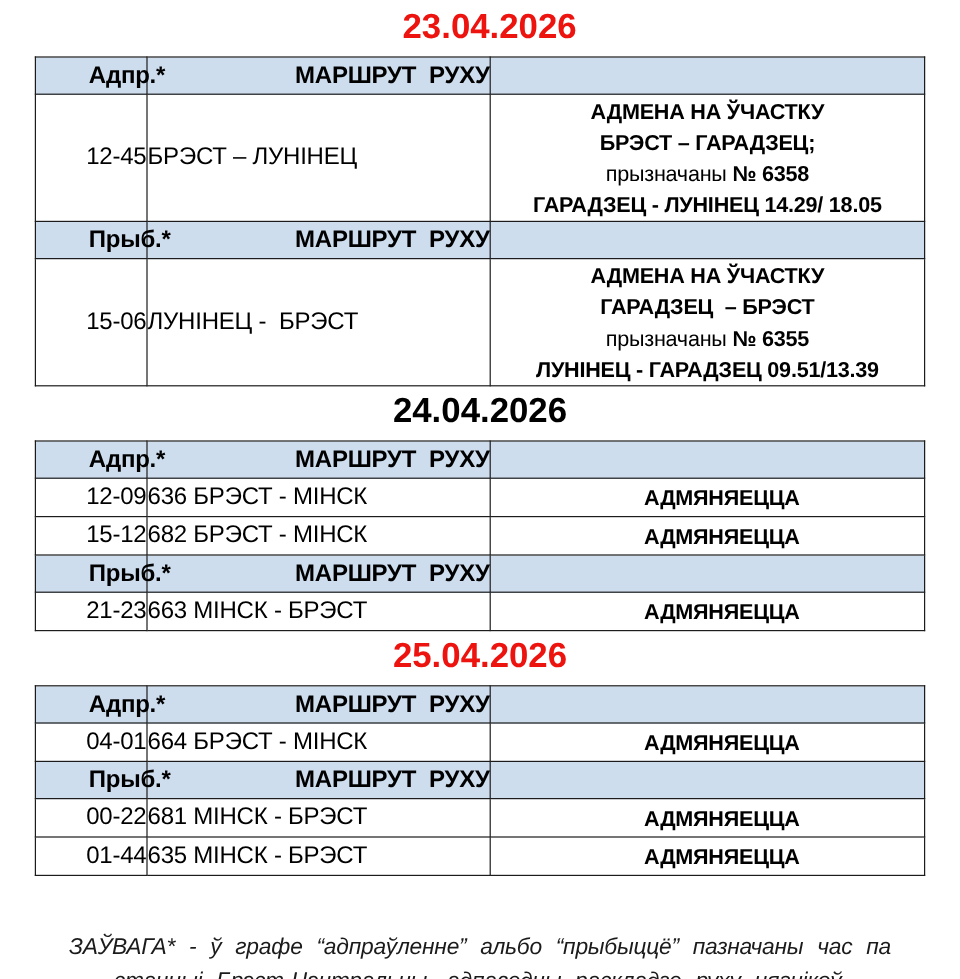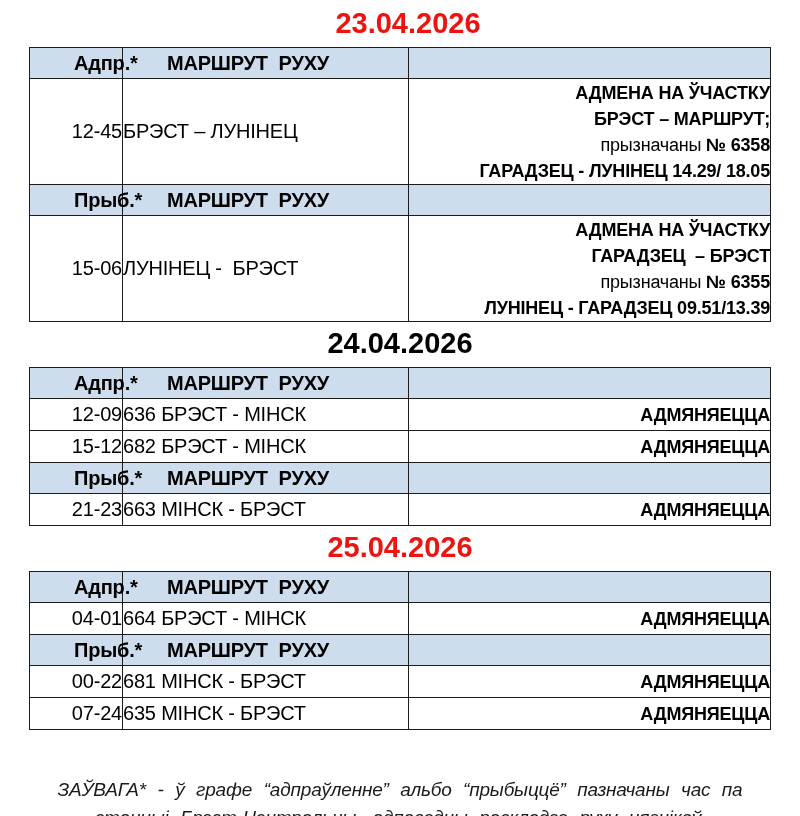--- a/index.html
+++ b/index.html
@@ -42,36 +42,36 @@
   col.c-note  { width: 362px; }
 
   tr.row-header td {
     background: #cdddee;
     font-weight: bold;
     font-size: 20px;
     height: 30px;
     padding-left: 44px;
   }
   tr.row-header td.time-cell  { text-align: center; }
-  tr.row-header td.route-cell { text-align: left; }
+  tr.row-header td.route-cell { text-align: right; }
 
   tr.row-tall td  { height: 105px; }
   tr.row-small td { height: 31px; }
 
   td.time-cell {
     text-align: right;
     font-size: 20px;
   }
   td.route-cell {
     text-align: left;
     padding-left: 9px;
     font-size: 20px;
   }
   td.note-cell {
-    text-align: right;
+    text-align: center;
     padding-left: 10px;
     font-size: 18px;
   }
   .note-line { line-height: 26px; }
   tr.row-small .note-line { line-height: 20px; font-size: 18px; margin-left: 24px; }
   .seg-b { font-weight: bold; }
   .seg-r { font-weight: normal; }
 
   .footnote {
     margin-top: 46px;
@@ -101,21 +101,21 @@
           </colgroup>
           <tbody>
             <tr class="row-header">
               <td class="time-cell">Адпр.*</td>
               <td class="route-cell">МАРШРУТ  РУХУ</td>
               <td class="note-cell"></td>
             </tr>
             <tr class="row-tall">
               <td class="time-cell">12-45</td>
               <td class="route-cell">БРЭСТ – ЛУНІНЕЦ</td>
-              <td class="note-cell"><div class="note-line"><span class="seg-b">АДМЕНА НА ЎЧАСТКУ</span></div><div class="note-line"><span class="seg-b">БРЭСТ – МАРШРУТ;</span></div><div class="note-line"><span class="seg-r">прызначаны </span><span class="seg-b">№ 6358</span></div><div class="note-line"><span class="seg-b">ГАРАДЗЕЦ - ЛУНІНЕЦ 14.29/ 18.05</span></div></td>
+              <td class="note-cell"><div class="note-line"><span class="seg-b">АДМЕНА НА ЎЧАСТКУ</span></div><div class="note-line"><span class="seg-b">БРЭСТ – ГАРАДЗЕЦ;</span></div><div class="note-line"><span class="seg-r">прызначаны </span><span class="seg-b">№ 6358</span></div><div class="note-line"><span class="seg-b">ГАРАДЗЕЦ - ЛУНІНЕЦ 14.29/ 18.05</span></div></td>
             </tr>
             <tr class="row-header">
               <td class="time-cell">Прыб.*</td>
               <td class="route-cell">МАРШРУТ  РУХУ</td>
               <td class="note-cell"></td>
             </tr>
             <tr class="row-tall">
               <td class="time-cell">15-06</td>
               <td class="route-cell">ЛУНІНЕЦ -  БРЭСТ</td>
               <td class="note-cell"><div class="note-line"><span class="seg-b">АДМЕНА НА ЎЧАСТКУ</span></div><div class="note-line"><span class="seg-b">ГАРАДЗЕЦ  – БРЭСТ</span></div><div class="note-line"><span class="seg-r">прызначаны </span><span class="seg-b">№ 6355</span></div><div class="note-line"><span class="seg-b">ЛУНІНЕЦ - ГАРАДЗЕЦ 09.51/13.39</span></div></td>
@@ -183,21 +183,21 @@
               <td class="time-cell">Прыб.*</td>
               <td class="route-cell">МАРШРУТ  РУХУ</td>
               <td class="note-cell"></td>
             </tr>
             <tr class="row-small">
               <td class="time-cell">00-22</td>
               <td class="route-cell">681 МІНСК - БРЭСТ</td>
               <td class="note-cell"><div class="note-line"><span class="seg-b">АДМЯНЯЕЦЦА</span></div></td>
             </tr>
             <tr class="row-small">
-              <td class="time-cell">07-24</td>
+              <td class="time-cell">01-44</td>
               <td class="route-cell">635 МІНСК - БРЭСТ</td>
               <td class="note-cell"><div class="note-line"><span class="seg-b">АДМЯНЯЕЦЦА</span></div></td>
             </tr>
           </tbody>
         </table>
       </section>
     </main>
   <div class="footnote">
     <div>ЗАЎВАГА* - ў графе “адпраўленне” альбо “прыбыццё” пазначаны час па</div>
     <div>станцыі Брэст-Цэнтральны, адпаведны раскладзе руху цягнікоў.</div>

